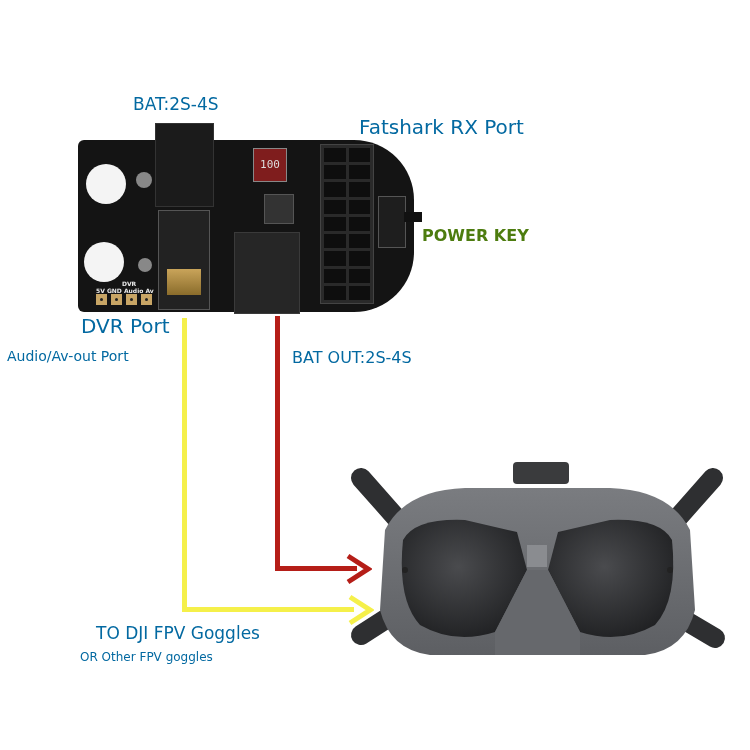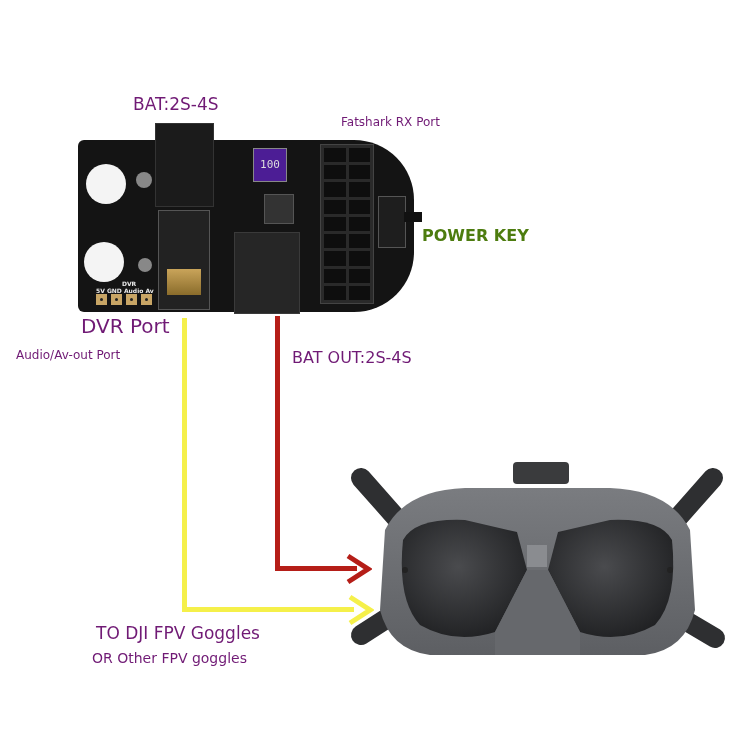--- a/index.html
+++ b/index.html
@@ -1,35 +1,35 @@
 <!DOCTYPE html>
 <html><head>
 <meta charset="utf-8">
 <style>
   html, body { margin:0; padding:0; background:#ffffff; }
   body { width:750px; height:750px; position:relative; overflow:hidden; font-family:"DejaVu Sans", sans-serif; color:#3a3a3a; }
   .abs { position:absolute; }
-  .label { position:absolute; white-space:nowrap; color:#701a75; }
+  .label { position:absolute; white-space:nowrap; color:#0369a1; }
   .lbl-bat { left:133px; top:94px; font-size:17px; }
-  .lbl-fatshark { left:341px; top:115px; font-size:12px; }
+  .lbl-fatshark { left:359px; top:115px; font-size:20px; }
   .lbl-power { left:422px; top:226px; font-size:16px; font-weight:bold; color:#4d7c0f; }
   .lbl-dvr { left:81px; top:314px; font-size:20px; }
-  .lbl-audio { left:16px; top:348px; font-size:12px; }
+  .lbl-audio { left:7px; top:348px; font-size:14px; }
   .lbl-batout { left:292px; top:348px; font-size:16px; }
   .lbl-to1 { left:80px; top:623px; font-size:17px;margin-left:16px; }
-  .lbl-to2 { left:92px; top:650px; font-size:14px; }
+  .lbl-to2 { left:80px; top:650px; font-size:12px; }
 
   
   .board { left:78px; top:140px; width:336px; height:172px; background:#141414; border-radius:6px 60px 60px 6px; }
   .hole { position:absolute; border-radius:50%; background:#f4f4f4; }
   .jack-top { left:155px; top:123px; width:57px; height:82px; background:#1b1b1b; border:1px solid #333; }
   .jack-av { left:158px; top:210px; width:50px; height:98px; background:#222; border:1px solid #555; }
   .jack-av .gold { position:absolute; left:8px; bottom:14px; width:34px; height:26px; background:linear-gradient(#c9a45a,#8a6c2b); }
   .jack-out { left:234px; top:232px; width:64px; height:80px; background:#262626; border:1px solid #3a3a3a; }
-  .inductor { left:253px; top:148px; width:32px; height:32px; background:#4c1d95; border:1px solid #888; color:#ddd; font-size:11px; text-align:center; line-height:32px; font-family:"DejaVu Sans Mono", monospace; }
+  .inductor { left:253px; top:148px; width:32px; height:32px; background:#7f1d1d; border:1px solid #888; color:#ddd; font-size:11px; text-align:center; line-height:32px; font-family:"DejaVu Sans Mono", monospace; }
   .chip { left:264px; top:194px; width:28px; height:28px; background:#333; border:1px solid #555; }
   .header { left:320px; top:144px; width:54px; height:160px; background:#2a2a2a; border:1px solid #444;
             display:grid; grid-template-columns:repeat(2,1fr); grid-template-rows:repeat(9,1fr); gap:3px; padding:3px; box-sizing:border-box; }
   .header div { background:#0e0e0e; }
   .switch { left:378px; top:196px; width:26px; height:50px; background:#1e1e1e; border:1px solid #555; }
   .switch-slider { left:404px; top:212px; width:18px; height:10px; background:#111; }
   .pads { left:96px; top:294px; display:flex; gap:4px; }
   .pad { width:11px; height:11px; background:#c8a565; position:relative; }
   .pad::after { content:""; position:absolute; left:4px; top:4px; width:3px; height:3px; background:#222; border-radius:50%; }
   .silk { position:absolute; color:#eaeaea; font-size:6px; font-weight:bold; white-space:nowrap; }

